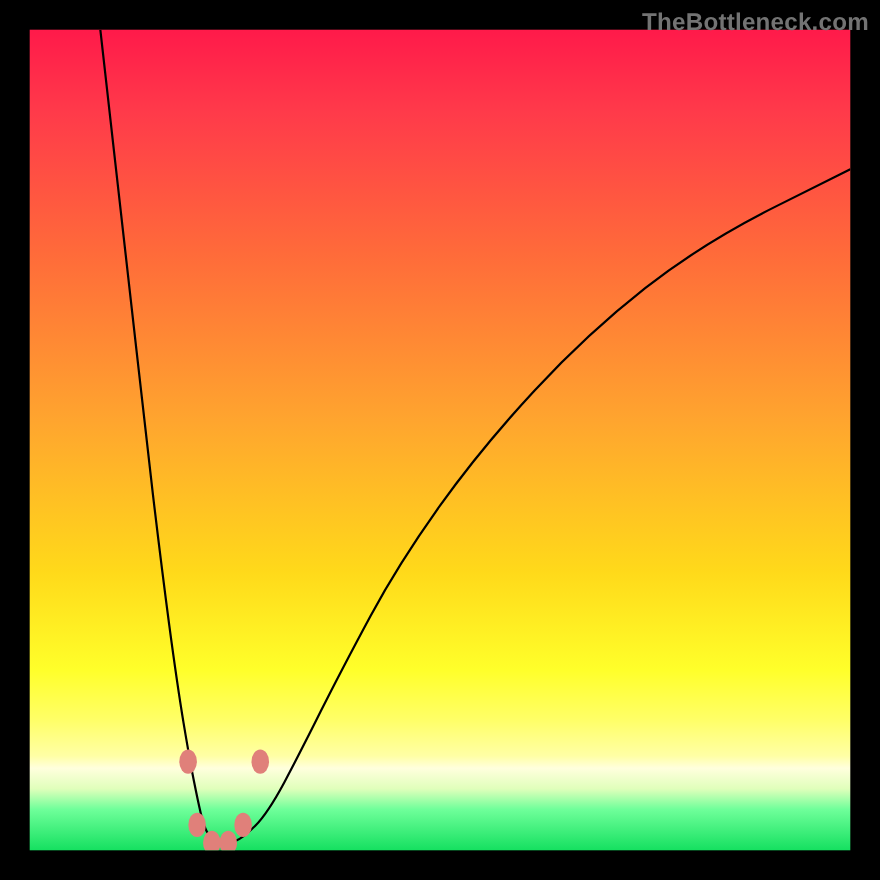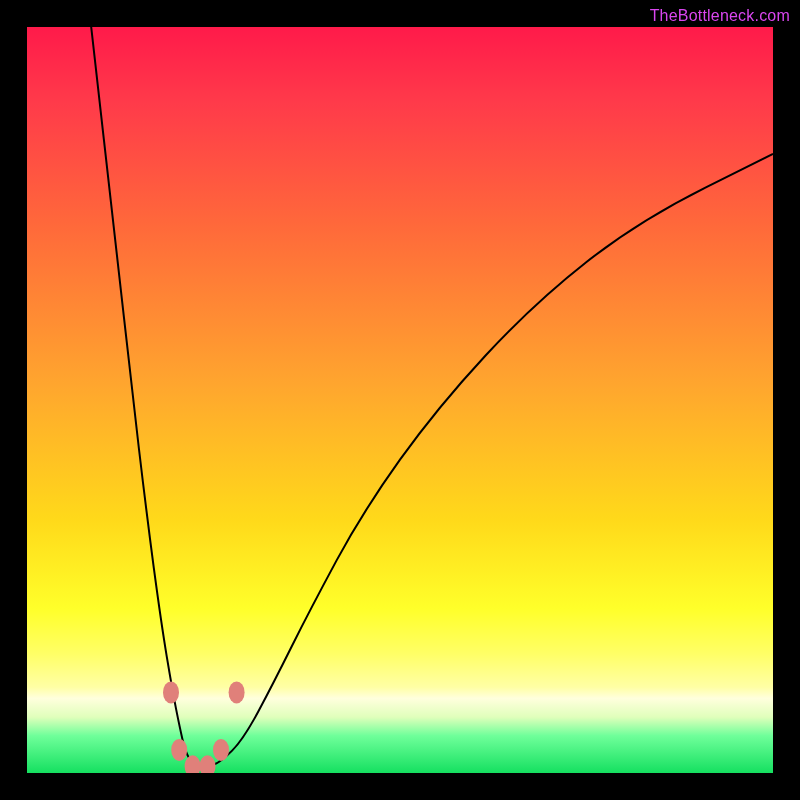--- a/index.html
+++ b/index.html
@@ -31,23 +31,23 @@
       #e0ffbb 92.5%,
       #6fff9a 95%,
       #15e060 100%
     );
     overflow: hidden;
   }
   .brand {
     position: absolute;
     right: 10px;
     top: 7px;
-    color: #d946ef;
-    font-size: 16px;
-    font-weight: 400;
+    color: #737373;
+    font-size: 22px;
+    font-weight: 700;
     letter-spacing: 0.2px;
   }
   svg.curve {
     position: absolute;
     left: 0;
     top: 0;
     width: 746px;
     height: 746px;
     overflow: visible;
   }

